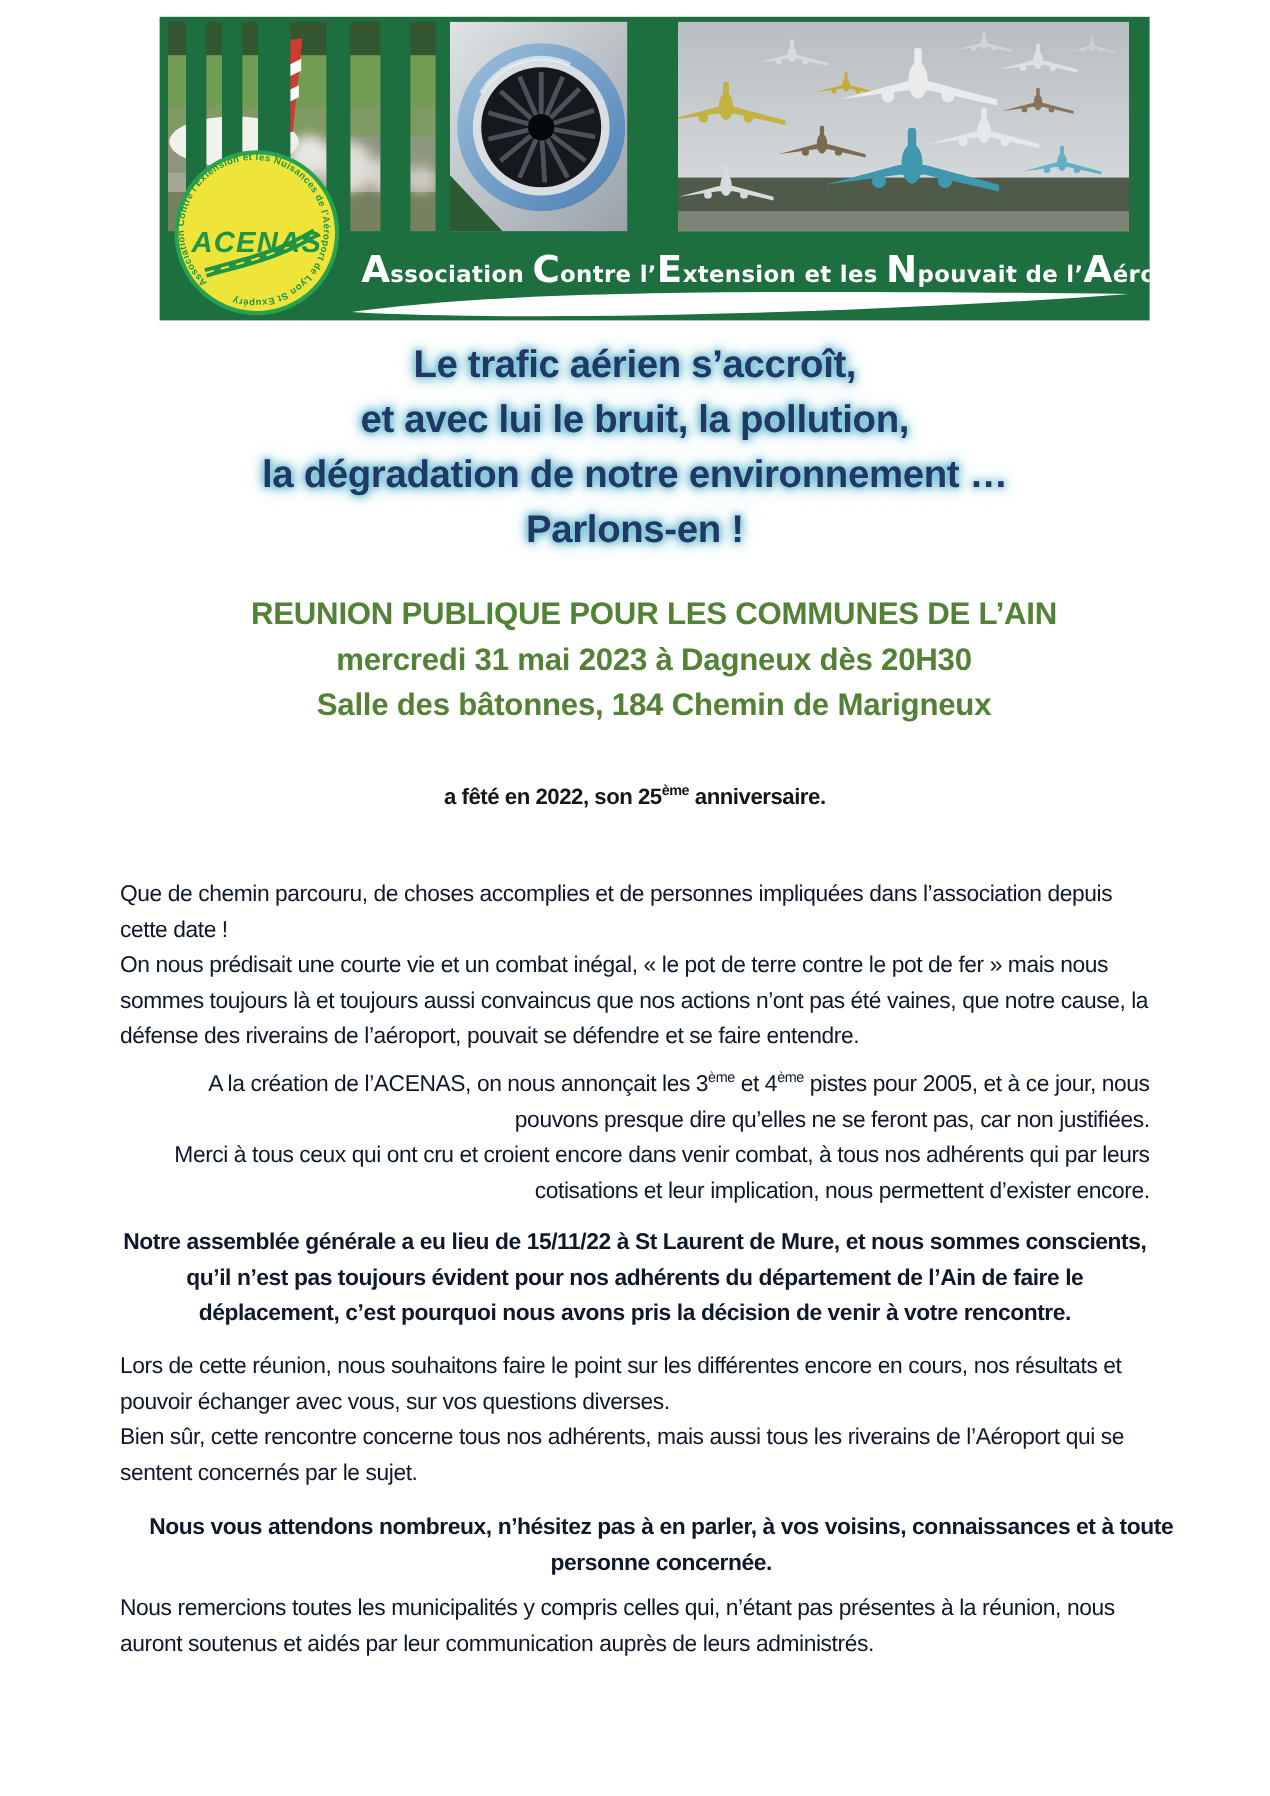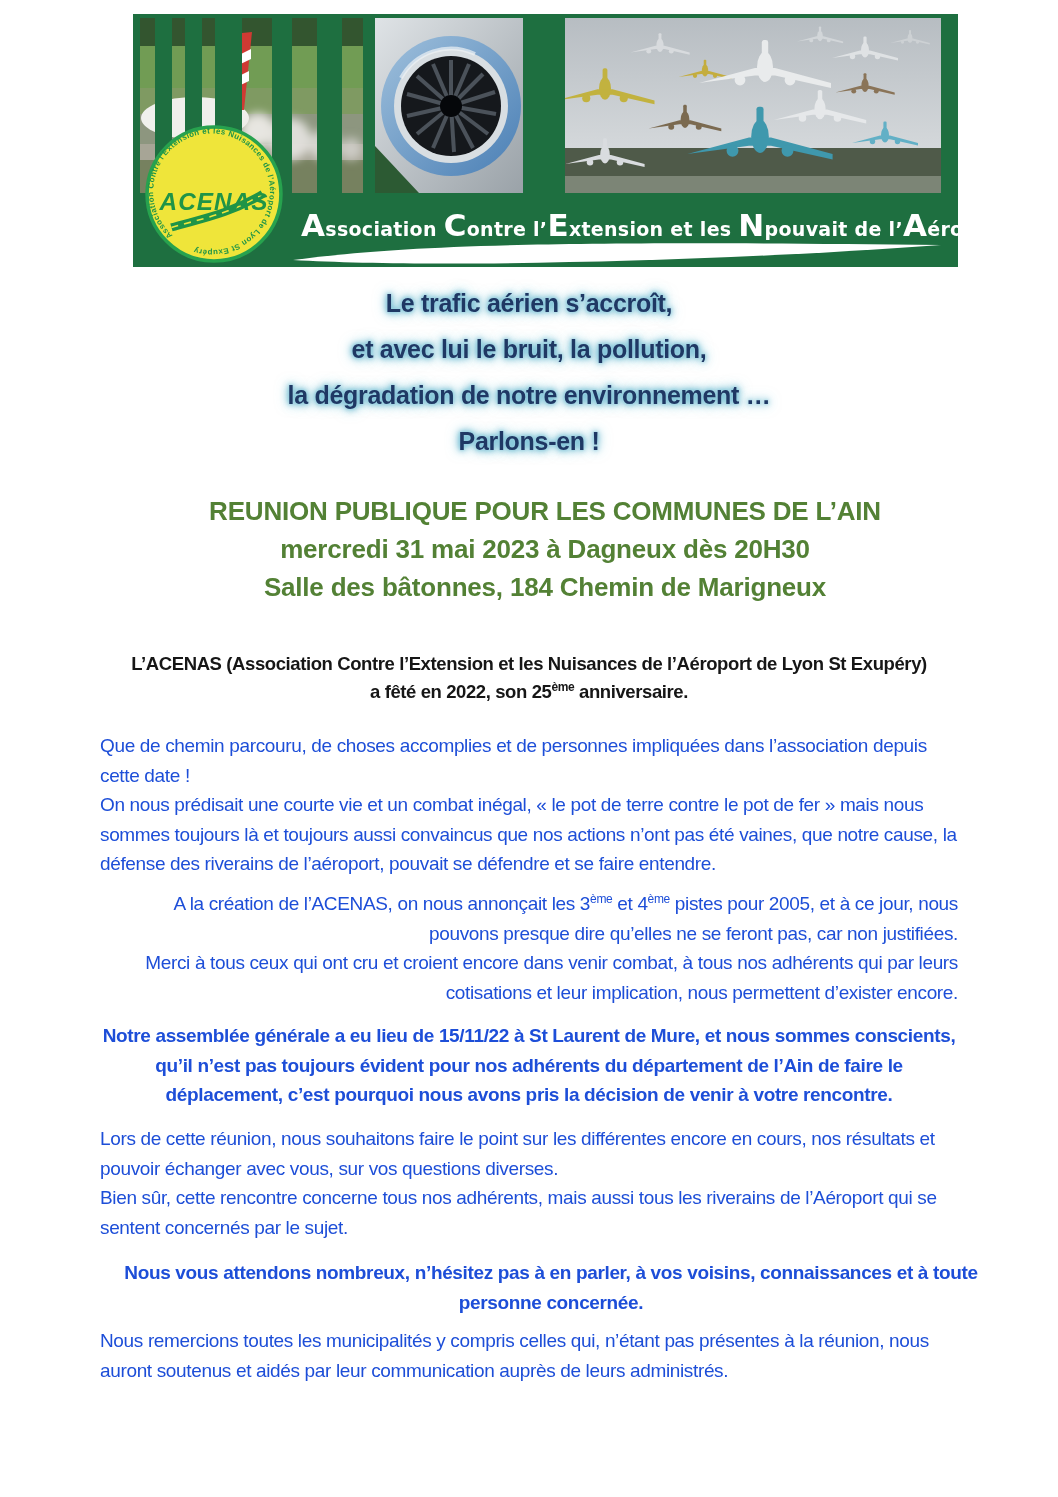--- a/index.html
+++ b/index.html
@@ -23,35 +23,35 @@
     position:absolute;left:168px;top:193px;width:645px;
     text-align:center;color:#ffffff;font-family:"DejaVu Sans",sans-serif;
     white-space:nowrap;letter-spacing:.3px;
   }
   .bcap{font-size:31px;font-weight:bold;}
   .bsm{font-size:19px;font-weight:bold;}
   .swoosh{position:absolute;left:158px;top:224px;width:655px;height:30px;}
   
   .main-title{
     position:absolute;left:0;top:280px;width:1058px;text-align:center;
-    font-size:25px;line-height:46px;font-weight:bold;color:#1f3864;
+    font-size:32px;line-height:46px;font-weight:bold;color:#1f3864;
     letter-spacing:-0.3px;
     text-shadow:0 0 2px #a8d8e6,0 0 5px #6fbcd4,0 0 9px #4bacc6,0 0 14px rgba(75,172,198,.55);
   }
   
   .announce{
     position:absolute;left:0;top:492px;width:1058px;text-align:center;
     font-size:26px;line-height:38px;font-weight:bold;color:#538135;
     letter-spacing:-0.2px;
     padding-left:16px;
   }
   
   .para{
     position:absolute;left:100px;width:858px;
-    font-size:19px;line-height:29.5px;letter-spacing:-0.35px;color:#1d4ed8;
+    font-size:19px;line-height:29.5px;letter-spacing:-0.35px;color:#0f172a;
   }
   .para.center{text-align:center;font-weight:bold;}
   .intro{
     position:absolute;left:40px;width:978px;text-align:center;font-weight:bold;
     font-size:18.5px;line-height:28px;letter-spacing:-0.4px;color:#161616;
   }
   sup{font-size:12px;line-height:0;vertical-align:super;}
   .pos-intro{top:650px;}
   .pos-p1{top:731px;}
   .pos-p2{top:889px;text-align:right;}
@@ -202,21 +202,20 @@
   <div>Parlons-en !</div>
 </div>
 
 <div class="announce">
   <div>REUNION PUBLIQUE POUR LES COMMUNES DE L’AIN</div>
   <div>mercredi 31 mai 2023 à Dagneux dès 20H30</div>
   <div>Salle des bâtonnes, 184 Chemin de Marigneux</div>
 </div>
 
 <div class="intro pos-intro">
-  <div>L’ACENAS (Association Contre l’Extension et les Nuisances de l’Aéroport de Lyon St Exupéry)</div>
   <div><span>a fêté en 2022, son 25</span><sup>ème</sup><span> anniversaire.</span></div>
 </div>
 
 <div class="para pos-p1">
   <div>Que de chemin parcouru, de choses accomplies et de personnes impliquées dans l’association depuis cette date !</div>
   <div>On nous prédisait une courte vie et un combat inégal, « le pot de terre contre le pot de fer » mais nous sommes toujours là et toujours aussi convaincus que nos actions n’ont pas été vaines, que notre cause, la défense des riverains de l’aéroport, pouvait se défendre et se faire entendre.</div>
 </div>
 
 <div class="para pos-p2">
   <div><span>A la création de l’ACENAS, on nous annonçait les 3</span><sup>ème</sup><span> et 4</span><sup>ème</sup><span> pistes pour 2005, et à ce jour, nous pouvons presque dire qu’elles ne se feront pas, car non justifiées.</span></div>

